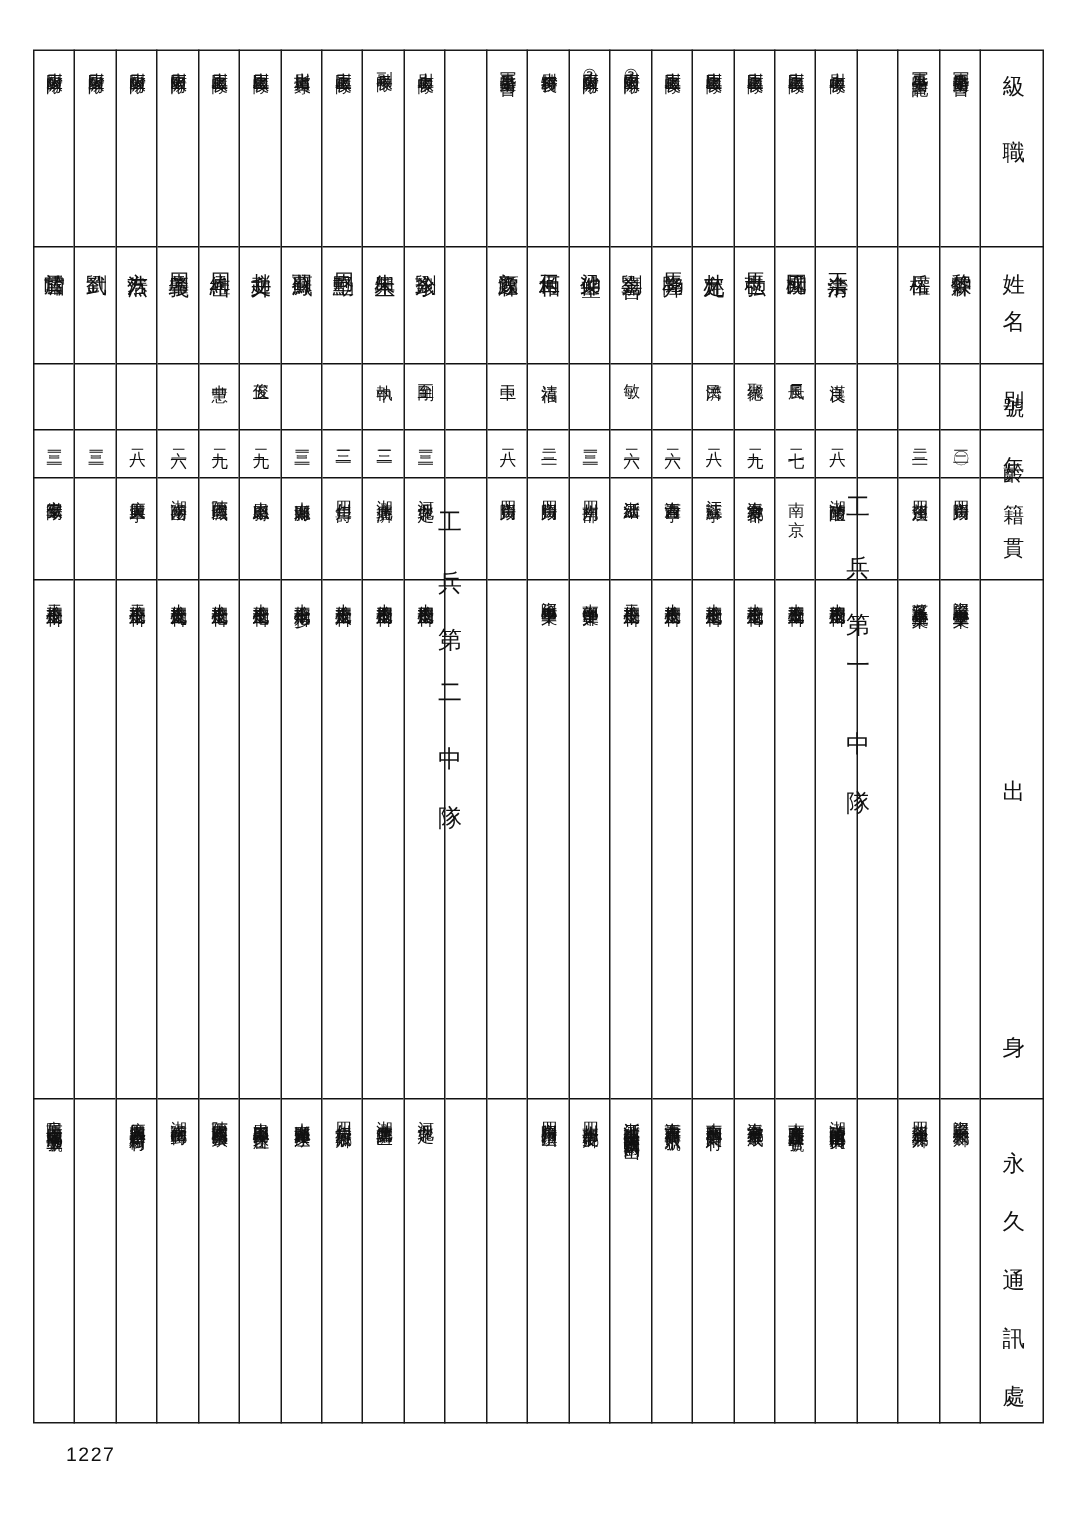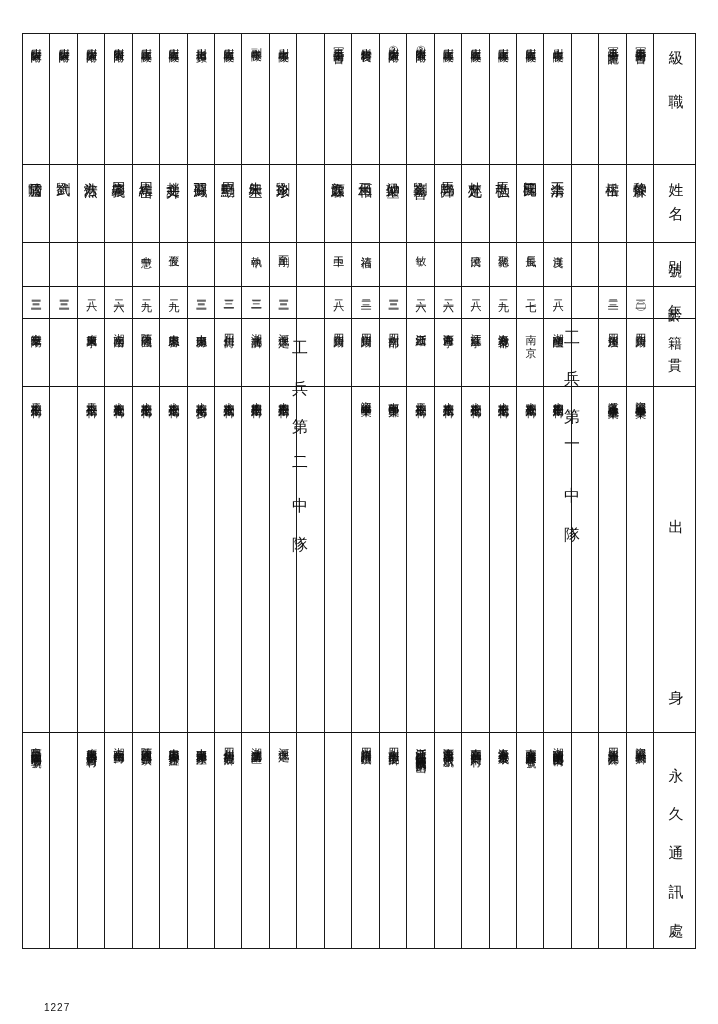--- a/index.html
+++ b/index.html
@@ -98,25 +98,24 @@
     white-space: nowrap;
     color: #111;
   }
   #grp1 { left: 561px; top: 318px; }
   #grp2 { left: 289px; top: 328px; }
 
   .page-number {
     position: absolute;
     left: 44px;
     top: 962px;
-    font-size: 10px;
+    font-size: 13px;
     font-family: "Liberation Sans", sans-serif;
     letter-spacing: 1px;
     color: #111;
-    margin-top: 40px;
   }
 
   .label-cell { justify-content: center; }
   .label-cell .vtext { letter-spacing: 4px; }
 
   
   .table-frame, .col { border-color: #1a1a1a; }
 </style>
 </head>
 <body>

